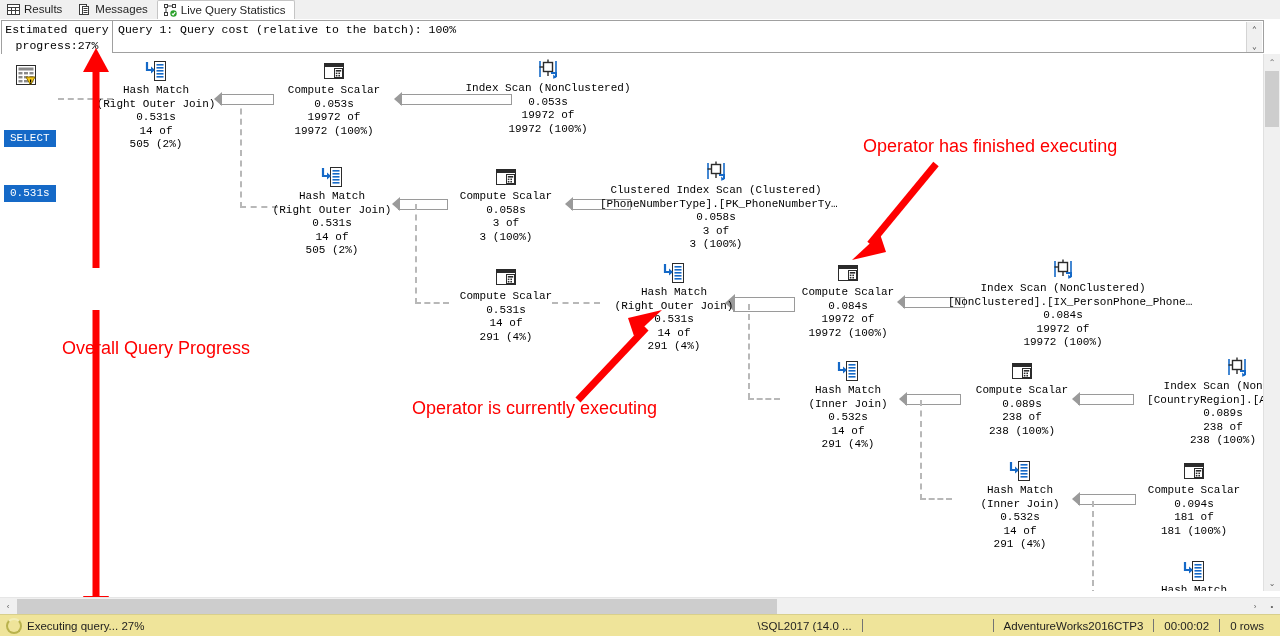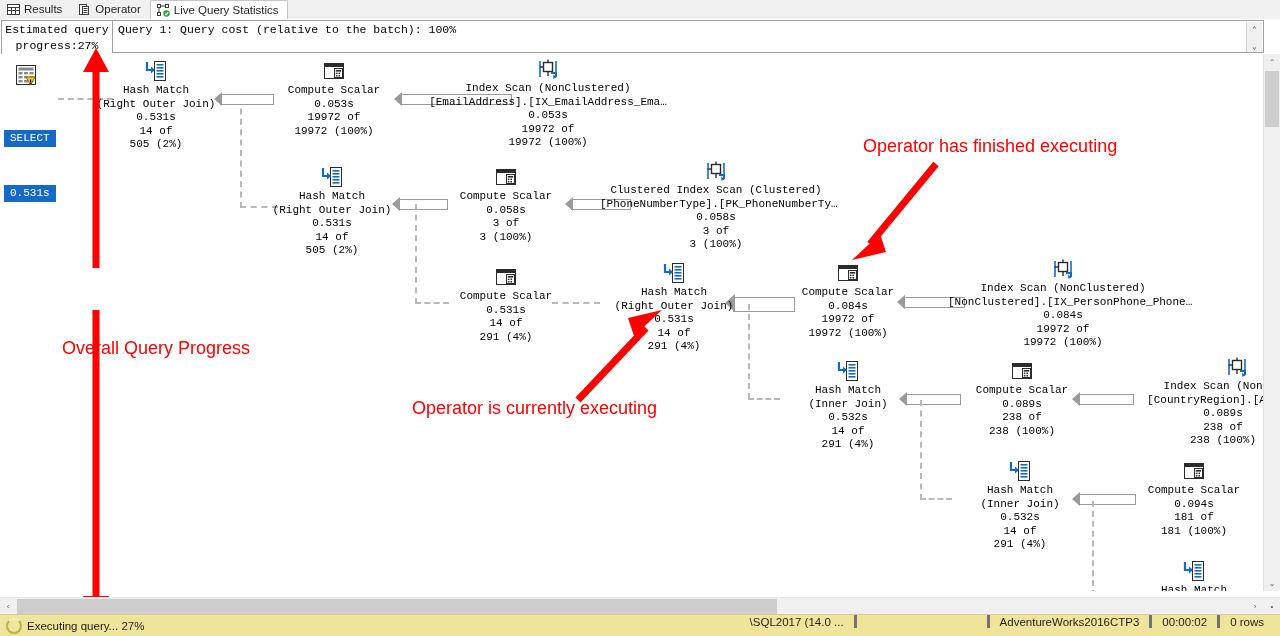--- a/index.html
+++ b/index.html
@@ -97,26 +97,26 @@
     background:#f0f0f0;border-top:1px solid #e6e6e6;
   }
   .hscroll .btn{position:absolute;top:0;width:16px;height:17px;
     display:flex;align-items:center;justify-content:center;font-size:8px;color:#606060;}
   .hscroll .thumb{position:absolute;left:17px;top:1px;width:760px;height:15px;
     background:#cdcdcd;}
   
   .statusbar{
     position:absolute;left:0;bottom:0;width:1280px;height:21px;
     background:#efe49a;border-top:1px solid #d8cf8c;
-    display:flex;font-size:11.5px;color:#1e1e1e;
+    display:flex;align-items:center;font-size:11.5px;color:#1e1e1e;
   }
   .sb-left{display:flex;align-items:center;gap:5px;padding-left:6px;}
   .spinner{width:12px;height:12px;border:2px solid #b9b24d;
     border-top-color:#f3eeb8;border-radius:50%;display:block;}
-  .sb-seg{padding:0 10px;border-left:3px solid #737373;height:13px;
+  .sb-seg{padding:0 10px;border-left:1px solid #737373;height:13px;
     display:flex;align-items:center;white-space:nowrap;}
   .sb-spacer{flex:1;}
 </style>
 </head>
 <body>
 
 <div class="tabstrip">
   <div class="tab">
     <svg class="tabico" viewBox="0 0 13 13">
       <rect x="0.5" y="1.5" width="12" height="10" fill="#fff" stroke="#3c3c3c"></rect>
@@ -128,21 +128,21 @@
     <span>Results</span>
   </div>
   <div class="tab">
     <svg class="tabico" viewBox="0 0 13 13">
       <rect x="1.5" y="1.5" width="7" height="10" fill="#fff" stroke="#3c3c3c"></rect>
       <rect x="4.5" y="3.5" width="6" height="8" fill="#fff" stroke="#3c3c3c"></rect>
       <line x1="5.5" y1="5.5" x2="9.5" y2="5.5" stroke="#3c3c3c"></line>
       <line x1="5.5" y1="7.5" x2="9.5" y2="7.5" stroke="#3c3c3c"></line>
       <line x1="5.5" y1="9.5" x2="9.5" y2="9.5" stroke="#3c3c3c"></line>
     </svg>
-    <span>Operator</span>
+    <span>Messages</span>
   </div>
   <div class="tab active">
     <svg class="tabico" viewBox="0 0 13 13">
       <rect x="0.5" y="0.5" width="3" height="3" fill="#fff" stroke="#3c3c3c"></rect>
       <rect x="8.5" y="0.5" width="3" height="3" fill="#fff" stroke="#3c3c3c"></rect>
       <line x1="3.5" y1="2" x2="8.5" y2="2" stroke="#3c3c3c"></line>
       <line x1="2" y1="3.5" x2="2" y2="8.5" stroke="#3c3c3c"></line>
       <rect x="0.5" y="8.5" width="3" height="3" fill="#fff" stroke="#3c3c3c"></rect>
       <circle cx="9.5" cy="9.5" r="3.2" fill="#2aa02a"></circle>
       <path d="M7.9 9.6 L9.1 10.8 L11.2 8.2" stroke="#fff" stroke-width="1.3" fill="none"></path>
@@ -259,21 +259,20 @@
       <path d="M3 3 L3 19" stroke="#1569c7" stroke-width="1.6"></path>
       <path d="M19 3 L19 19" stroke="#1569c7" stroke-width="1.6"></path>
       <rect x="6.5" y="4.5" width="9" height="9" fill="#fff" stroke="#2b2b2b" stroke-width="1.4"></rect>
       <path d="M11 4.5 L11 1.5" stroke="#2b2b2b" stroke-width="1.4"></path>
       <path d="M6.5 9 L2.5 9" stroke="#2b2b2b" stroke-width="1.4"></path>
       <path d="M11 13.5 L11 18" stroke="#2b2b2b" stroke-width="1.4"></path>
       <path d="M14 15 L19 15 L19 19" stroke="#1569c7" stroke-width="2" fill="none"></path>
       <path d="M16.2 16.4 L19.6 19.4 L16.2 20.8 Z" fill="#1569c7"></path>
     </svg>
     <span class="ln">Index Scan (NonClustered)</span>
-    <span class="ln">[EmailAddress].[IX_EmailAddress_Ema…</span>
     <span class="ln">0.053s</span>
     <span class="ln">19972 of</span>
     <span class="ln">19972 (100%)</span>
   </div>
 
   <div class="node" style="left:262px;top:112px;width:140px;">
     <svg class="icon" viewBox="0 0 22 22">
       <rect x="9.5" y="1.5" width="11" height="19" fill="#fff" stroke="#2b2b2b"></rect>
       <g fill="#1569c7">
           <rect x="11.5" y="4" width="7" height="1.6"></rect>

